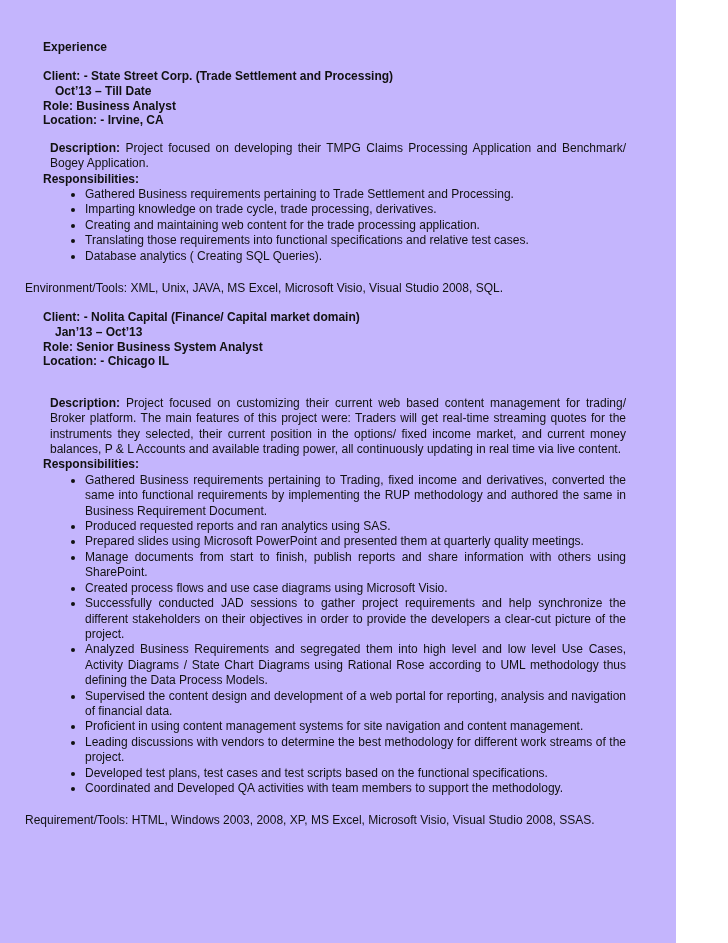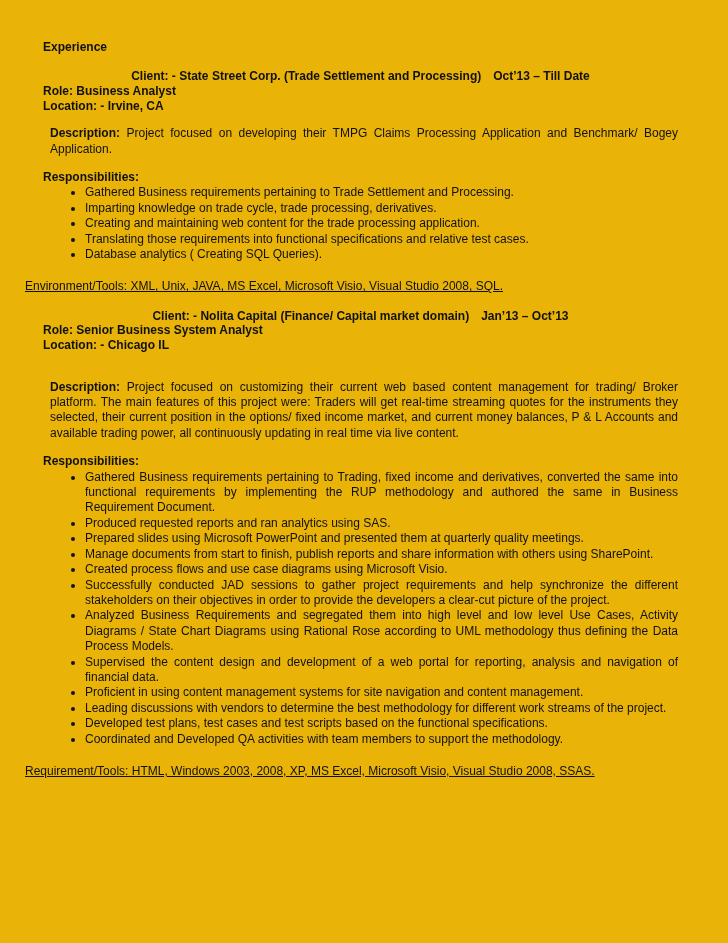--- a/index.html
+++ b/index.html
@@ -1,66 +1,65 @@
 <!DOCTYPE html>
 <html><head>
 <meta charset="utf-8">
 <style>
   html, body {
     margin: 0;
     padding: 0;
     background: #ffffff;
   }
   .page {
-    width: 728px;
+    width: 676px;
     height: 943px;
     box-sizing: border-box;
-    background: #eab308;
+    background: #c4b5fd;
     padding: 40px 50px 0 43px;
     font-family: "Liberation Sans", "DejaVu Sans", sans-serif;
     font-size: 12px;
     line-height: 15.4px;
     color: #111111;
     overflow: hidden;
   }
   .b { font-weight: bold; }
   .section-title {
     font-size: 12px;
     font-weight: bold;
     margin: 0 0 14px 0;
   }
   .job { margin: 0; }
   .client-row {
     display: flex;
-    justify-content: center;
+    justify-content: flex-start;
     line-height: 14.6px;
+    flex-direction: column;
   }
   .client-row .date { white-space: nowrap; padding-left: 12px; }
   .hdr-line { line-height: 14.6px; }
   .desc {
     margin: 13px 0 0 7px;
     text-align: justify;
   }
   .desc-gap-lg { margin-top: 27px; }
   .resp-label {
-    margin-top: 13px;
   }
   .resp {
     margin: 0;
     padding: 0 0 0 42px;
   }
   .resp li {
     list-style: disc outside;
     text-align: justify;
     padding-left: 0;
   }
   .env {
     margin: 17px 0 0 -18px;
     text-align: left;
-    text-decoration: underline;
   }
   .job + .job { margin-top: 14px; }
 </style>
 </head>
 <body>
 
 <div class="page">
 
   <h2 class="section-title">Experience</h2>
 

